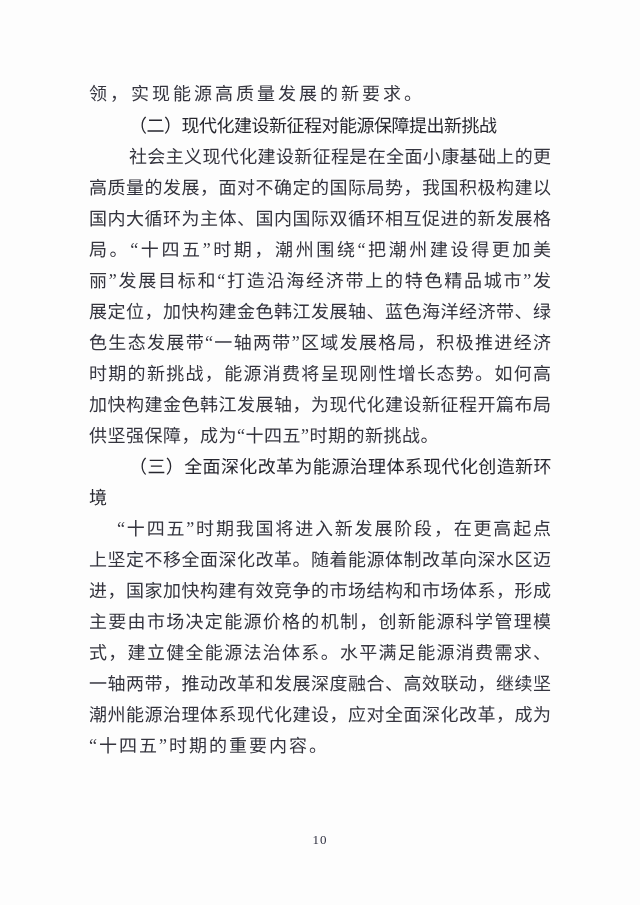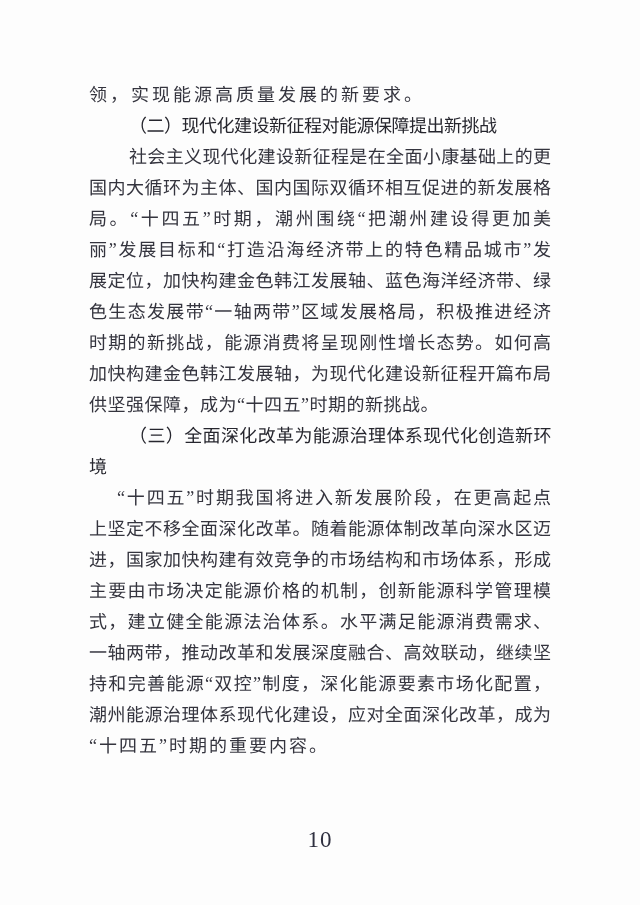--- a/index.html
+++ b/index.html
@@ -33,71 +33,71 @@
   .j {
     white-space: normal;
     text-align: justify;
     text-align-last: justify;
     text-justify: inter-character;
   }
   
   .last {
     letter-spacing: 0.5px;
   }
-  .sp3 { letter-spacing: 3px; }
+  .sp3 { letter-spacing: 3px; font-family: Liberation Mono, monospace; }
   .sp2 { letter-spacing: 2px; }
   .head {
     font-weight: normal;
     color: #26262e;
     letter-spacing: -0.5px;
   }
   .ind  { padding-left: 40px; }
   .ind2 { padding-left: 28px; }
   .pageno {
     position: absolute;
     left: 0;
     top: 829px;
     width: 640px;
     height: 22px;
     line-height: 22px;
     text-align: center;
-    font-size: 23px;
+    font-size: 13px;
     letter-spacing: 1px;
     color: #2f3040;
   }
 </style>
 </head>
 <body>
 
 <div class="page">
   <div class="doc">
 
     <div class="line last sp3">领，实现能源高质量发展的新要求。</div>
 
     <div class="line head ind">（二）现代化建设新征程对能源保障提出新挑战</div>
 
     <div class="line j ind">社会主义现代化建设新征程是在全面小康基础上的更</div>
+    <div class="line j">高质量的发展，面对不确定的国际局势，我国积极构建以</div>
     <div class="line j">国内大循环为主体、国内国际双循环相互促进的新发展格</div>
     <div class="line j">局。“十四五”时期，潮州围绕“把潮州建设得更加美</div>
     <div class="line j">丽”发展目标和“打造沿海经济带上的特色精品城市”发</div>
     <div class="line j">展定位，加快构建金色韩江发展轴、蓝色海洋经济带、绿</div>
     <div class="line j">色生态发展带“一轴两带”区域发展格局，积极推进经济</div>
     <div class="line j">时期的新挑战，能源消费将呈现刚性增长态势。如何高</div>
     <div class="line j">加快构建金色韩江发展轴，为现代化建设新征程开篇布局提</div>
     <div class="line last">供坚强保障，成为“十四五”时期的新挑战。</div>
 
     <div class="line head j ind">（三）全面深化改革为能源治理体系现代化创造新环</div>
     <div class="line head">境</div>
 
     <div class="line j ind2">“十四五”时期我国将进入新发展阶段，在更高起点</div>
     <div class="line j">上坚定不移全面深化改革。随着能源体制改革向深水区迈</div>
     <div class="line j">进，国家加快构建有效竞争的市场结构和市场体系，形成</div>
     <div class="line j">主要由市场决定能源价格的机制，创新能源科学管理模</div>
     <div class="line j">式，建立健全能源法治体系。水平满足能源消费需求、</div>
     <div class="line j">一轴两带，推动改革和发展深度融合、高效联动，继续坚</div>
-    <div class="line j">持和完善能源“双控”制度，深化能源要素市场化配置，</div>
     <div class="line j">潮州能源治理体系现代化建设，应对全面深化改革，成为</div>
     <div class="line last sp2">“十四五”时期的重要内容。</div>
 
   </div>
 
   <div class="pageno">10</div>
 </div>
 
 </body></html>

